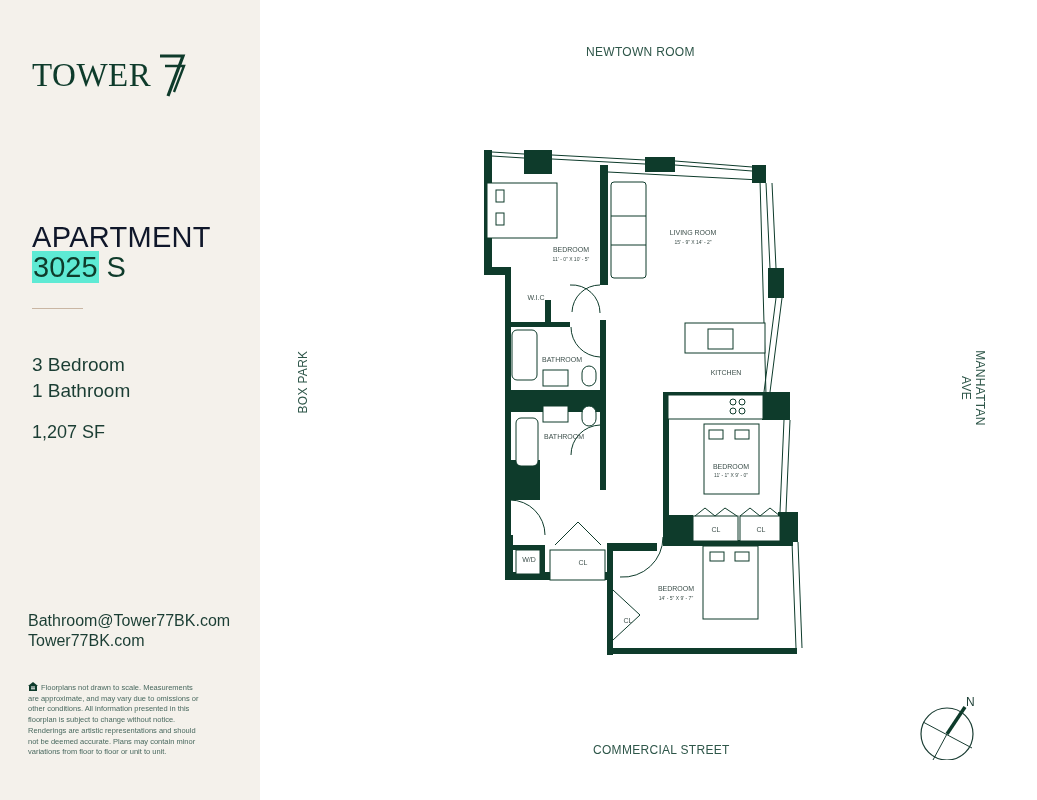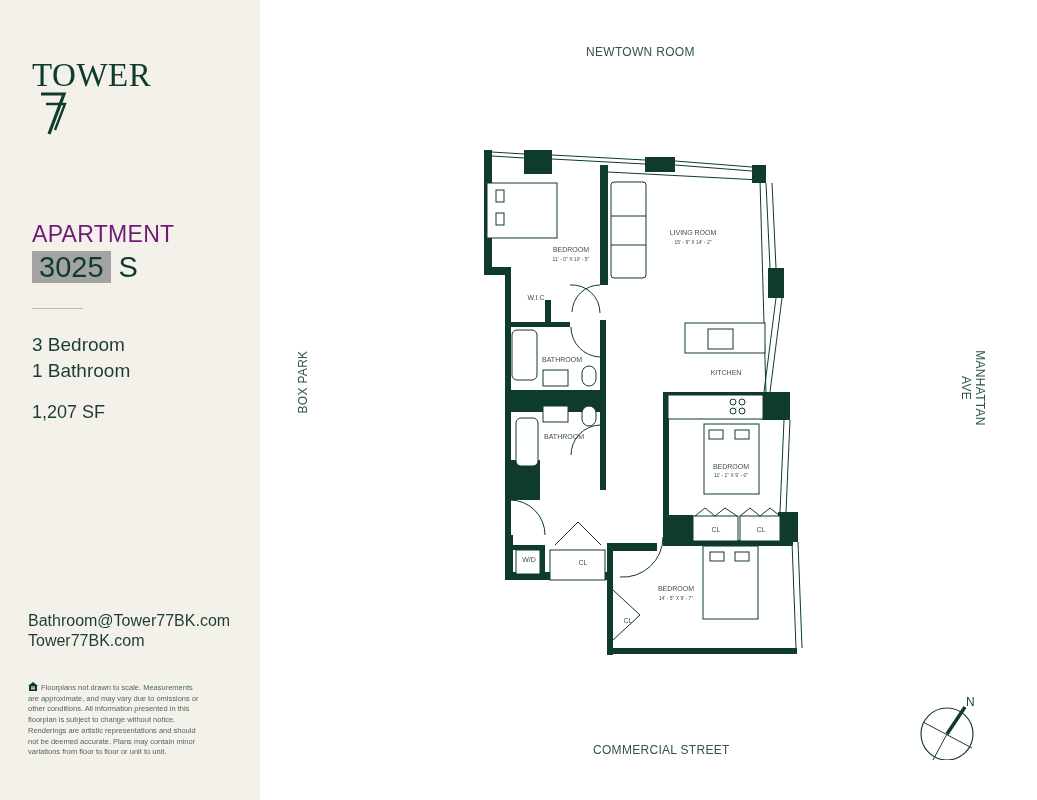--- a/index.html
+++ b/index.html
@@ -1,25 +1,25 @@
 <!DOCTYPE html>
 <html><head>
 <meta charset="utf-8">
 <style>
   html, body { margin: 0; padding: 0; }
   body { width: 1037px; height: 800px; position: relative; background: #ffffff; overflow: hidden; font-family: "Liberation Sans", sans-serif; }
   .sidebar { position: absolute; left: 0; top: 0; width: 260px; height: 800px; background: #f4f1eb; }
-  .logo { position: absolute; left: 32px; top: 56px; display: flex; align-items: flex-start; color: #0e3b2b; flex-direction: column; }
+  .logo { position: absolute; left: 32px; top: 56px; display: flex; align-items: flex-start; color: #0e3b2b; }
   .logo-text { font-family: "Liberation Serif", serif; font-size: 33px; letter-spacing: 0.5px; line-height: 38px; }
   .logo-mark { width: 30px; height: 46px; margin-left: 6px; margin-top: -4px; }
-  .apt-label { position: absolute; left: 32px; top: 221px; font-size: 23px; color: #701a75; letter-spacing: 0.3px; }
+  .apt-label { position: absolute; left: 32px; top: 221px; font-size: 29px; color: #0f172a; letter-spacing: 0.3px; }
   .apt-number { position: absolute; left: 32px; top: 251px; font-size: 29px; color: #0e3b2b; }
-  .apt-number .hl { background: #a3a3a3; padding: 0 7px; color: #0e3b2b; }
+  .apt-number .hl { background: #5eead4; padding: 0 1px; color: #0e3b2b; }
   .divider { position: absolute; left: 32px; top: 308px; width: 51px; height: 1px; background: #c9b6a3; }
-  .spec { position: absolute; left: 32px; font-size: 19px; color: #1a3d33; }
+  .spec { position: absolute; left: 32px; font-size: 19px; color: #1a3d33; margin-top: 20px; }
   .contact { position: absolute; left: 28px; font-size: 16px; color: #1a3d33; }
   .disclaimer { position: absolute; left: 28px; top: 682px; width: 175px; font-size: 7.5px; line-height: 10.7px; color: #4a6a60; }
   .disclaimer .home-icon { display: inline-block; width: 10px; height: 9px; vertical-align: -1px; margin-right: 3px; }
   .street { position: absolute; font-size: 12px; color: #2e5649; letter-spacing: 0.3px; }
   .street.vertical-left { transform: rotate(-90deg); transform-origin: center; }
   .street.vertical-right { transform: rotate(90deg); transform-origin: center; }
   .plan { position: absolute; left: 470px; top: 140px; }
   .plan text { font-family: "Liberation Sans", sans-serif; fill: #3d4f4b; }
   .compass { position: absolute; left: 918px; top: 696px; }
 </style>

